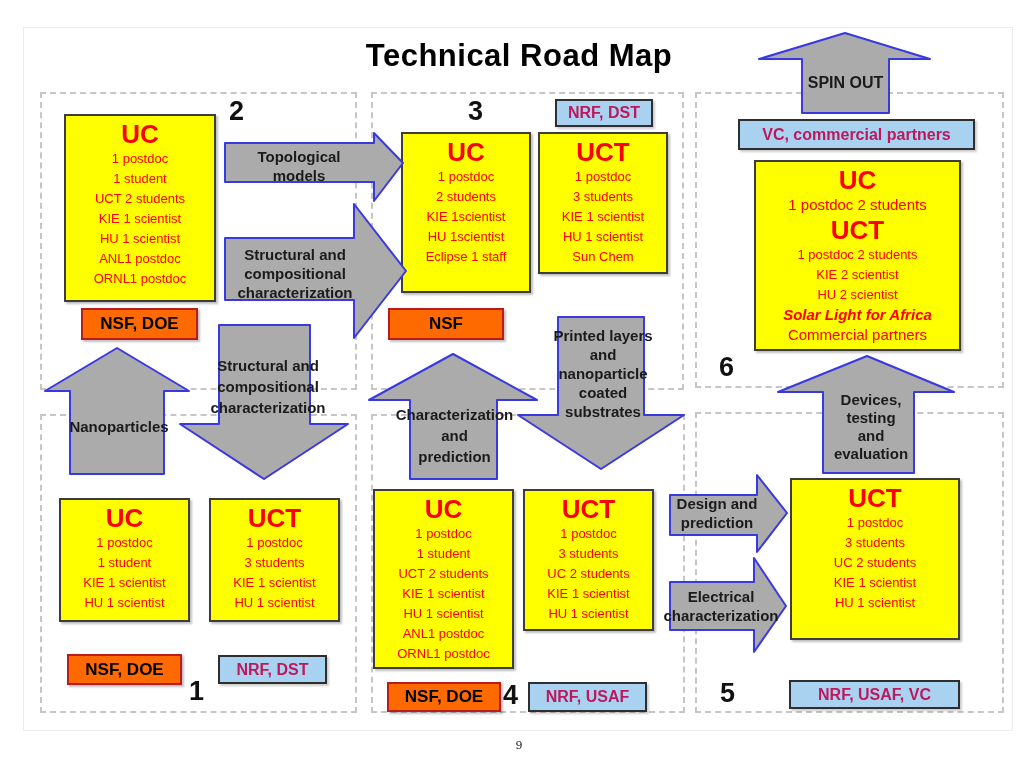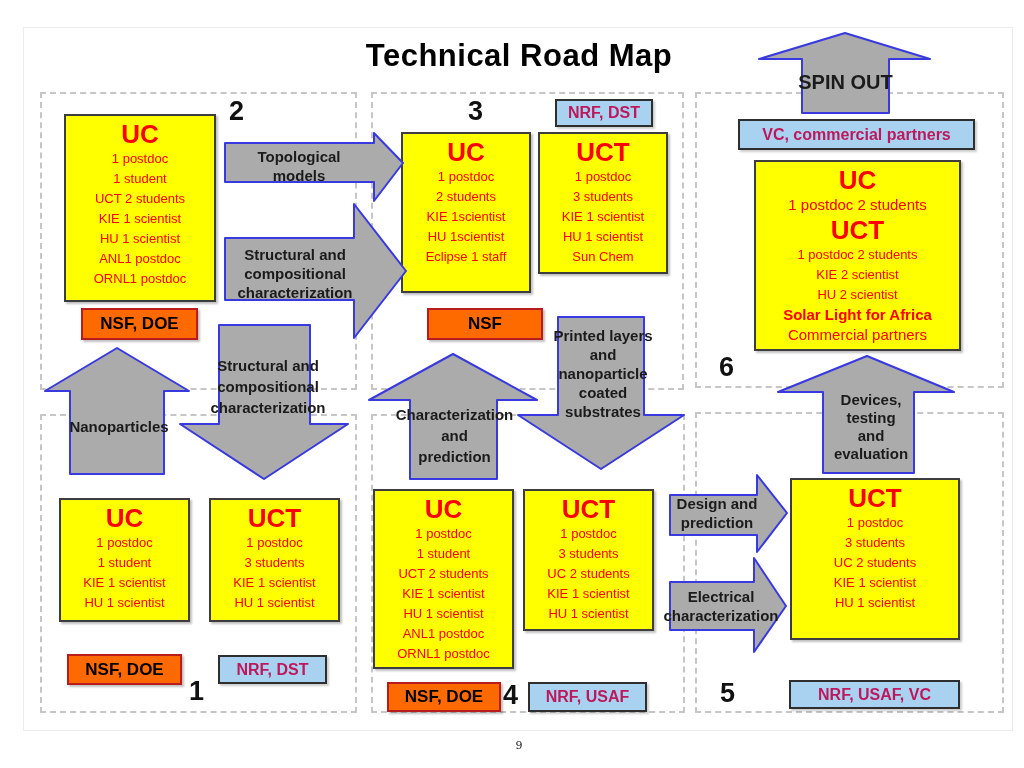--- a/index.html
+++ b/index.html
@@ -27,21 +27,21 @@
     text-align:center;color:var(--red,#FF0000);
     padding-top:3px;
   }
   .ybox-title{
     font-size:26px;line-height:30px;font-weight:bold;color:var(--red,#FF0000);
   }
   .ybox-lines > div{
     font-size:13px;line-height:20px;color:var(--red,#FF0000);
   }
   .yline{font-size:15px;line-height:20px;color:var(--red,#FF0000);}
-  .yline.bold{font-weight:bold;}
+  .yline.bold{font-weight:bold;font-style:italic;}
   .obox{
     background:var(--orange,#FF6A00);
     border:2px solid #b91c1c;
     box-shadow:2px 2px 2px rgba(0,0,0,0.25);
     display:flex;align-items:center;justify-content:center;
     font-size:17px;font-weight:bold;color:#000;
   }
   .bbox{
     background:var(--blue-box,#A8D2F0);
     border:2px solid #2e2e2e;
@@ -52,21 +52,21 @@
   #arrow-layer{left:0;top:0;}
   #arrow-layer polygon{
     fill:var(--arrow-fill,#ABABAB);
     stroke:var(--arrow-stroke,#3939E0);
     stroke-width:2;stroke-linejoin:round;
   }
   .alabel{
     white-space:pre-line;text-align:center;
     font-size:15px;line-height:19px;font-weight:bold;color:#1b1b1b;
   }
-  #spin-out-label{font-size:20px;line-height:19px;}
+  #spin-out-label{font-size:16px;line-height:19px;}
   #page-number{
     left:0;top:739px;width:1024px;text-align:center;
     font-family:"DejaVu Serif", serif;font-size:11px;color:#222;
   }
 </style>
 </head>
 <body>
 
 <div id="stage">
 
@@ -185,21 +185,21 @@
     <div class="ybox-lines">
         <div>1 postdoc</div>
         <div>3 students</div>
         <div>UC 2 students</div>
         <div>KIE 1 scientist</div>
         <div>HU 1 scientist</div>
       </div>
   </div>
 
   <div class="abs obox" style="left:74px;top:308px;width:117px;height:32px">NSF, DOE</div>
-  <div class="abs obox" style="left:420px;top:308px;width:116px;height:32px">NSF</div>
+  <div class="abs obox" style="left:381px;top:308px;width:116px;height:32px">NSF</div>
   <div class="abs obox" style="left:60px;top:654px;width:115px;height:31px">NSF, DOE</div>
   <div class="abs obox" style="left:380px;top:682px;width:114px;height:30px">NSF, DOE</div>
 
   <div class="abs bbox" style="left:548px;top:99px;width:98px;height:28px">NRF, DST</div>
   <div class="abs bbox" style="left:731px;top:119px;width:237px;height:31px">VC, commercial partners</div>
   <div class="abs bbox" style="left:211px;top:655px;width:109px;height:29px">NRF, DST</div>
   <div class="abs bbox" style="left:521px;top:682px;width:119px;height:30px">NRF, USAF</div>
   <div class="abs bbox" style="left:782px;top:680px;width:171px;height:29px">NRF, USAF, VC</div>
 
   <svg class="abs" id="arrow-layer" width="1024" height="768" viewBox="0 0 1024 768">

